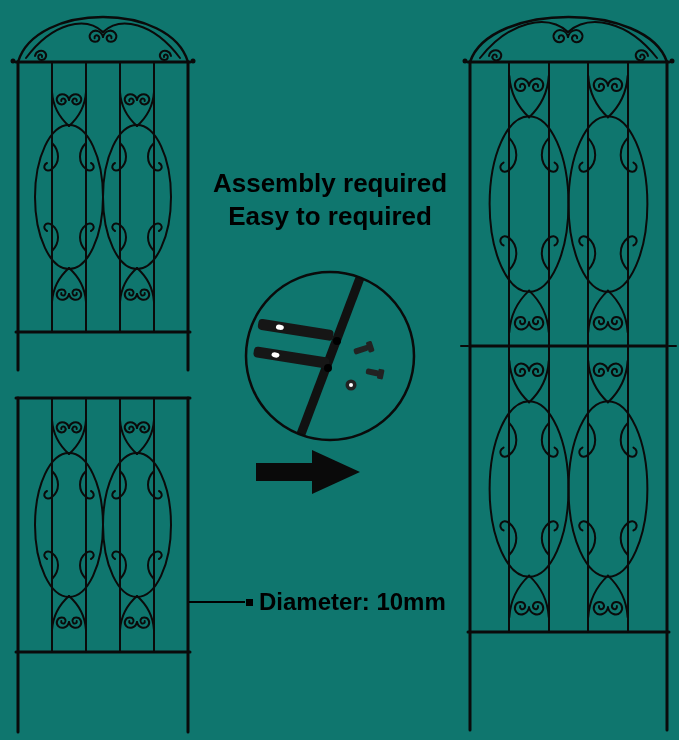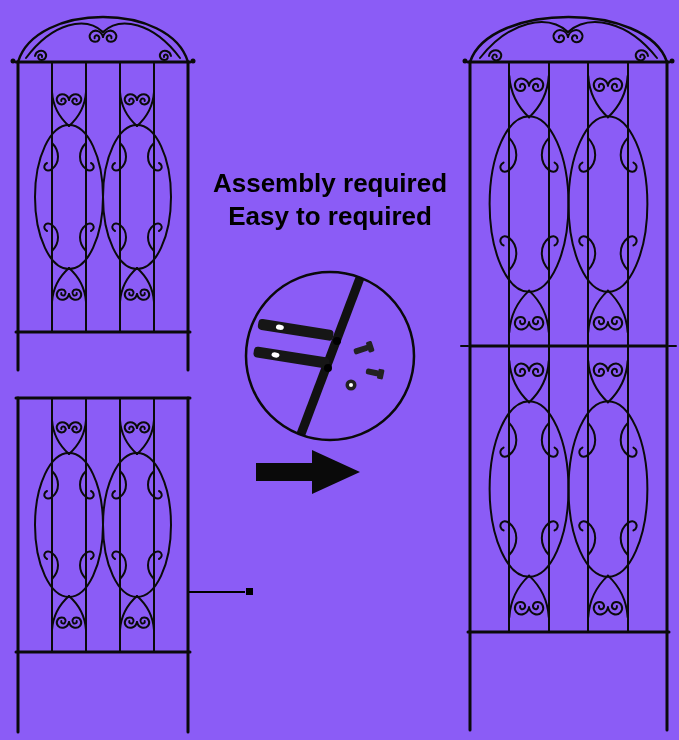--- a/index.html
+++ b/index.html
@@ -1,17 +1,17 @@
 <!DOCTYPE html>
 <html><head>
 <meta charset="utf-8">
 <style>
   html, body { margin: 0; padding: 0; background: #ffffff; }
   .canvas {
-    position: relative; width: 679px; height: 740px; background: #8b5cf6;
+    position: relative; width: 679px; height: 740px; background: #0f766e;
     overflow: hidden; color: #000000;
     font-family: "Liberation Sans", "DejaVu Sans", sans-serif;
   }
   .abs { position: absolute; }
   figure { margin: 0; padding: 0; }
   .assembly-text {
     left: 205px; top: 167px; width: 250px; text-align: center;
     font-size: 26px; font-weight: 700; line-height: 33px;
   }
   .diameter-callout {
@@ -132,20 +132,21 @@
 
   <figure class="abs" style="left:256px; top:448px">
     <svg width="108" height="48" viewBox="0 0 108 48">
       <polygon points="0,15 56,15 56,2 104,24 56,46 56,33 0,33" fill="#0a0a0a"></polygon>
     </svg>
   </figure>
 
   <div class="abs diameter-callout">
     <span class="callout-line"></span>
     <span class="callout-dot"></span>
+    <span class="diameter-text">Diameter: 10mm</span>
   </div>
 
   <figure class="abs" style="left:460px; top:4px">
     <svg width="217" height="732" viewBox="0 0 217 732">
       <g stroke="#0a0a0a" stroke-width="2" fill="none" stroke-linecap="round" stroke-linejoin="round">
         <path d="M 10,58 C 30,-2 187,-2 207,58" stroke-width="2.5"></path>
         <path d="M 20,54 C 50,16 88,10 108,28"></path>
         <path d="M 197,54 C 167,16 129,10 108,28"></path>
         <use href="#curl" transform="translate(108,33) scale(0.65)"></use>
         <use href="#curl" transform="translate(108,33) scale(-0.65,0.65)"></use>

